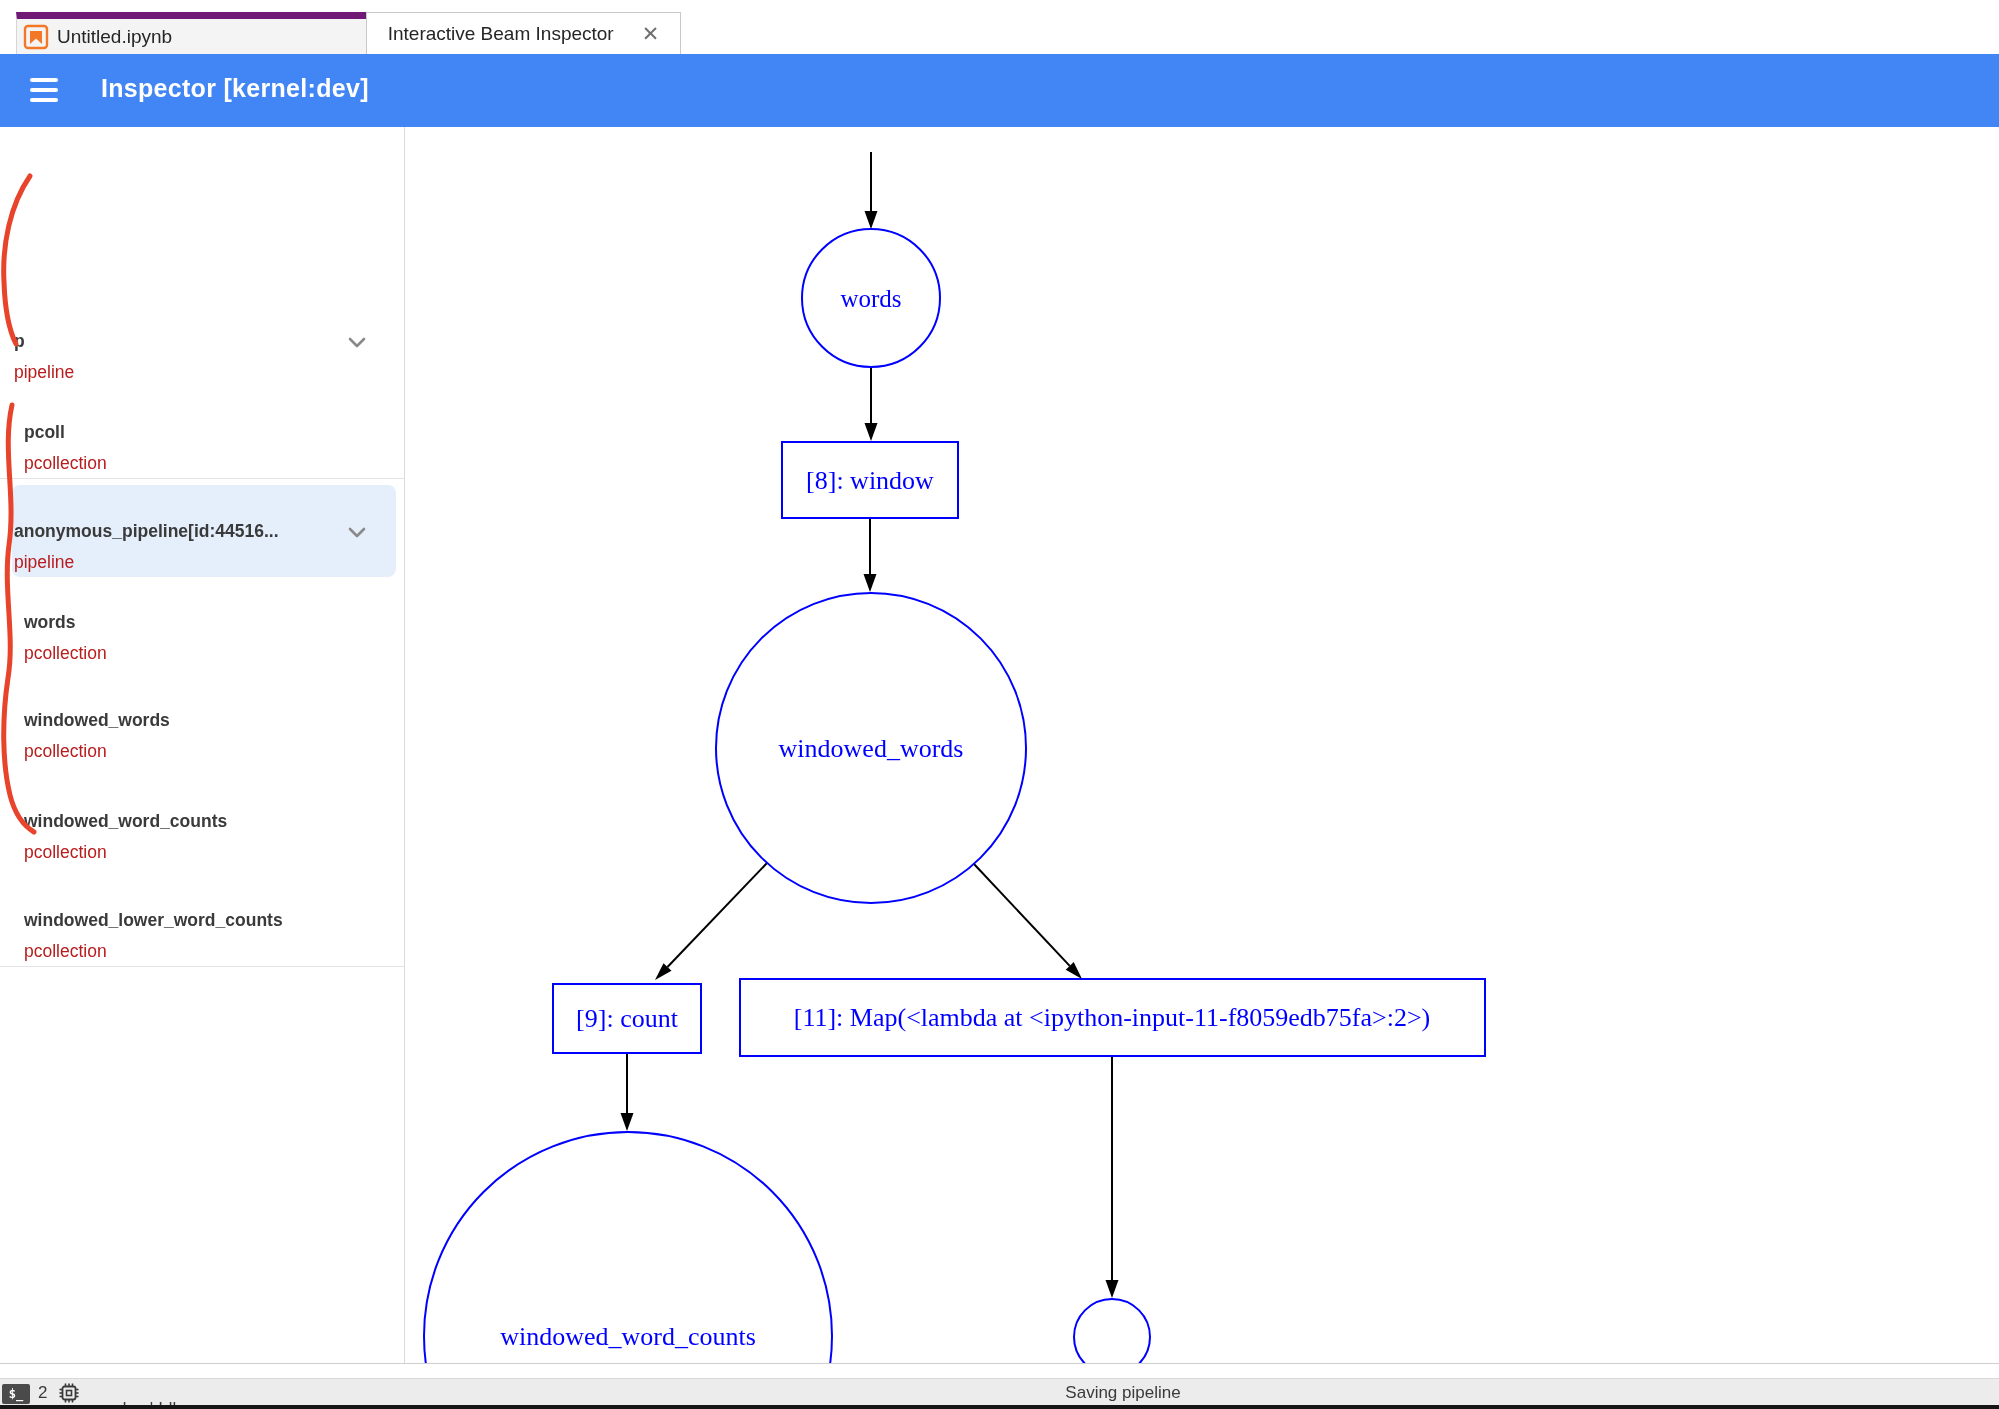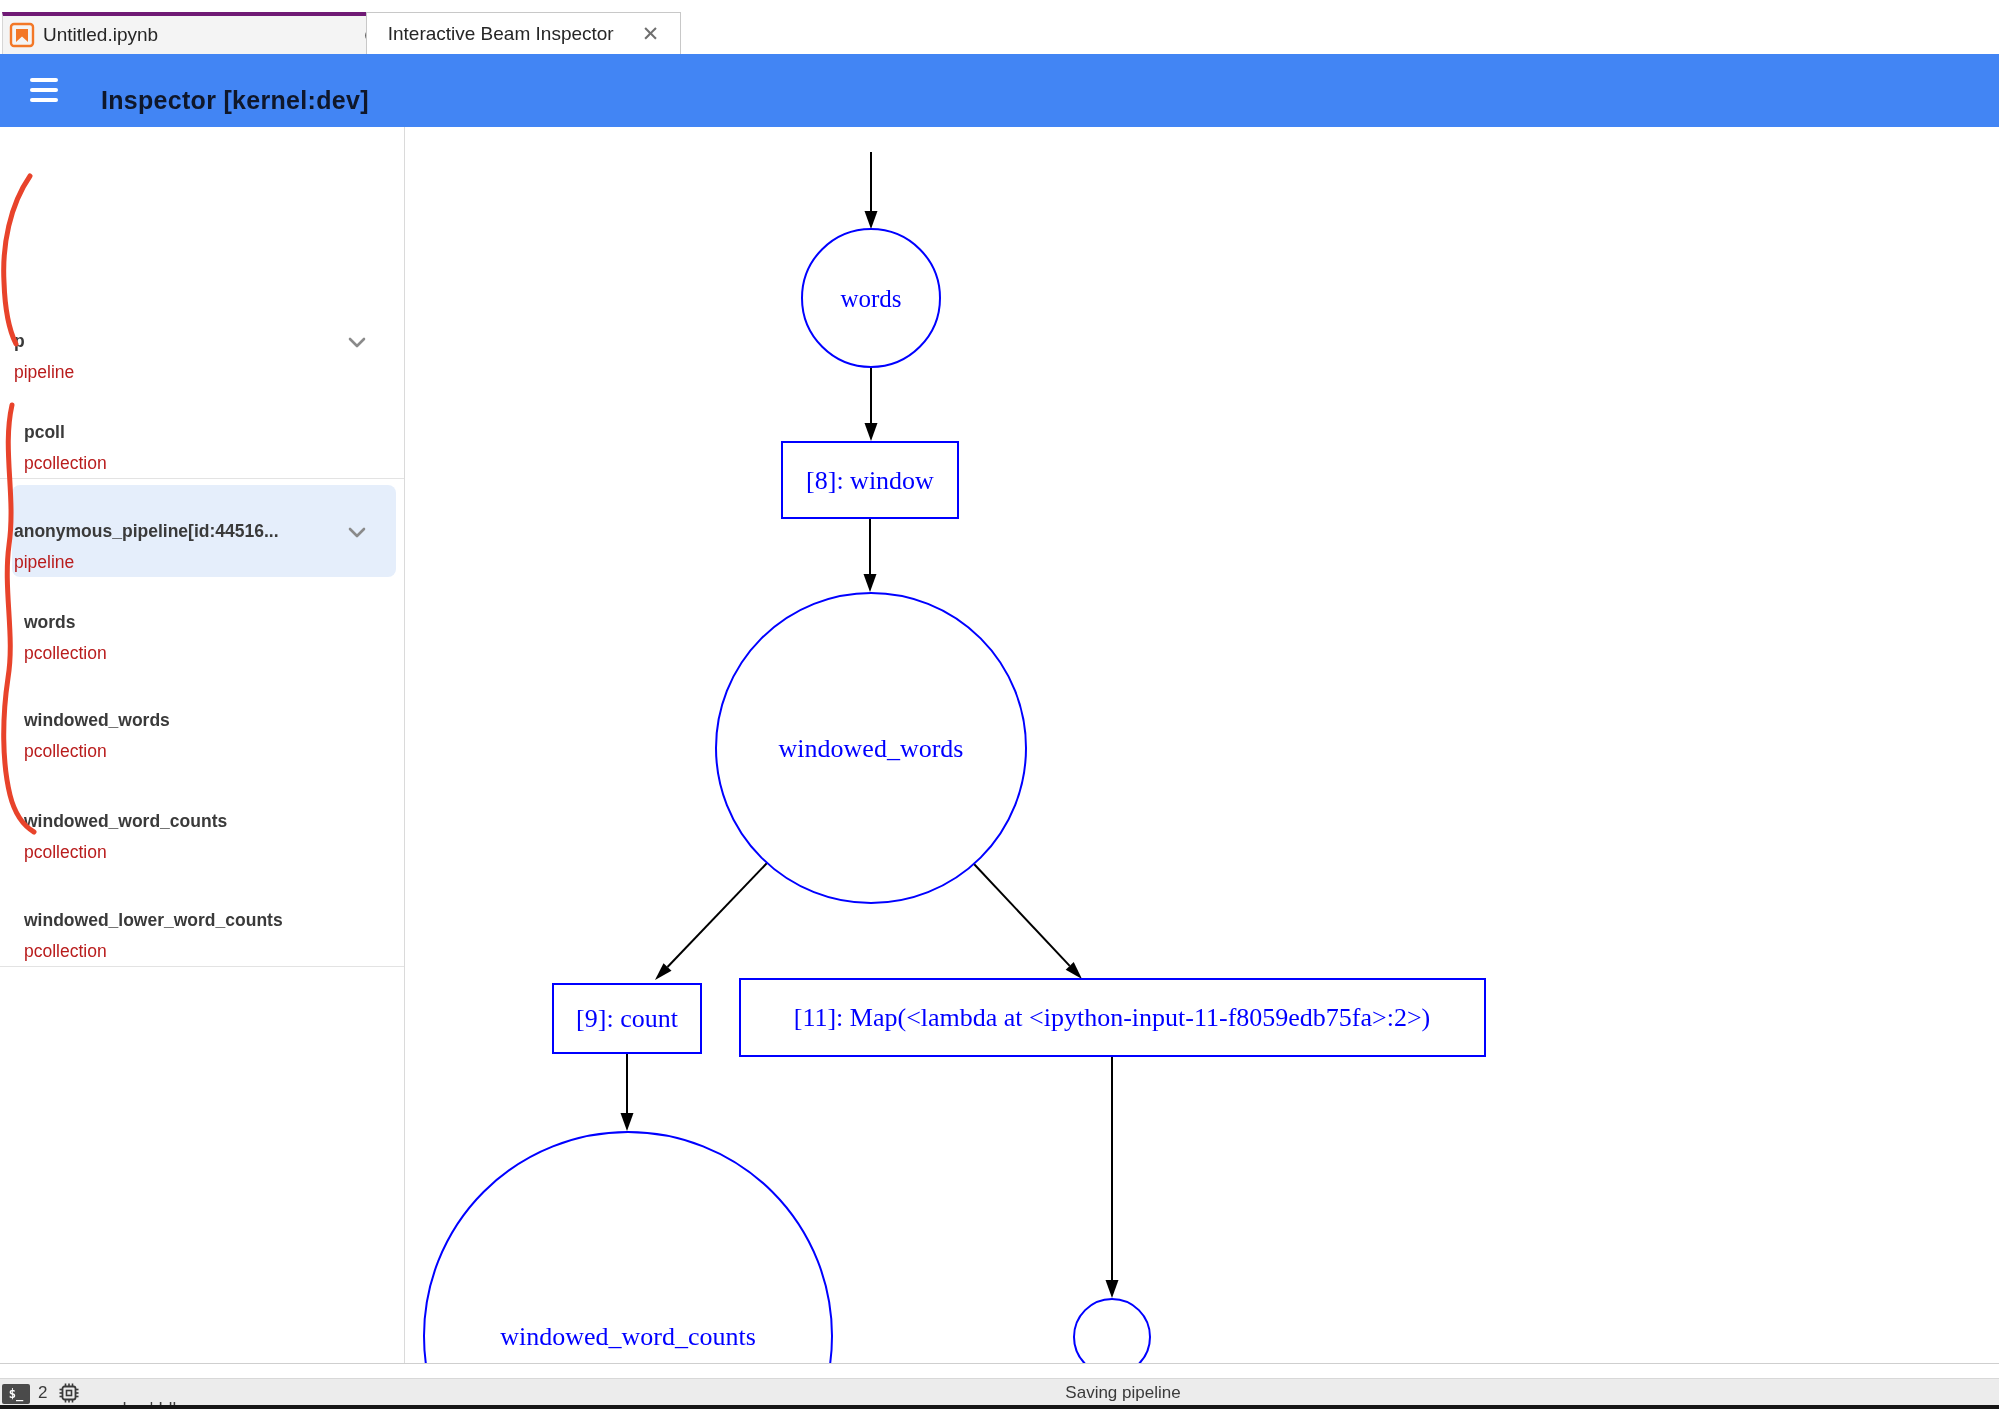--- a/index.html
+++ b/index.html
@@ -2,34 +2,34 @@
 <html><head>
 <meta charset="utf-8">
 <style>
   html,body{margin:0;padding:0;background:#ffffff;}
   .screen{position:relative;width:1999px;height:1409px;background:#ffffff;overflow:hidden;
           font-family:"Liberation Sans",sans-serif;}
 
   
   .tabbar{position:absolute;left:0;top:0;width:100%;height:54px;background:#ffffff;}
   .tab{position:absolute;top:12px;height:42px;box-sizing:border-box;display:flex;align-items:center;}
-  .tab-notebook{left:2px;width:395px;background:#f4f4f4;border:1px solid #d6d6d6;border-bottom:none;
-                border-top:4px solid #701a75;padding-left:6px;}
+  .tab-notebook{left:16px;width:395px;background:#f4f4f4;border:1px solid #d6d6d6;border-bottom:none;
+                border-top:7px solid #701a75;padding-left:6px;}
   .tab-inspector{left:366px;width:315px;background:#ffffff;border:1px solid #c8c8c8;border-bottom:none;
                  justify-content:center;gap:28px;}
   .tab-label{font-size:19px;color:#262626;white-space:nowrap;}
   .dirty-dot{width:13px;height:13px;border-radius:50%;background:#5f5f5f;margin-left:auto;margin-right:18px;}
   .close-x{font-size:21px;color:#6f6f6f;line-height:1;}
 
   
   .appbar{position:absolute;left:0;top:54px;width:100%;height:73px;background:#4285f4;}
   .hamburger{position:absolute;left:30px;top:24px;width:28px;height:25px;}
   .hamburger div{height:4px;background:#ffffff;border-radius:2px;margin-bottom:6px;}
-  .appbar-title{position:absolute;left:101px;top:20px;font-size:25px;font-weight:700;color:#0f172a;
-                letter-spacing:.3px;white-space:nowrap;margin-top:12px;}
+  .appbar-title{position:absolute;left:101px;top:20px;font-size:25px;font-weight:700;color:#ffffff;
+                letter-spacing:.3px;white-space:nowrap;}
 
   
   .sidebar{position:absolute;left:0;top:127px;width:404px;height:1236px;background:#ffffff;}
   .v-divider{position:absolute;left:404px;top:127px;width:1px;height:1237px;background:#dadada;}
   .h-divider{position:absolute;left:0;width:404px;height:1px;background:#e3e3e3;}
   .selection{position:absolute;left:12px;top:358px;width:384px;height:92px;border-radius:8px;background:#e5eefb;}
   .side-row{position:absolute;left:0;width:404px;height:58px;}
   .s-name{position:absolute;top:0;font-size:17.5px;font-weight:700;color:#3a3a3a;line-height:26px;white-space:nowrap;}
   .s-sub{position:absolute;top:31px;font-size:17.5px;color:#b91c1c;line-height:26px;white-space:nowrap;}
   .lvl0{left:14px;} .lvl1{left:24px;}

